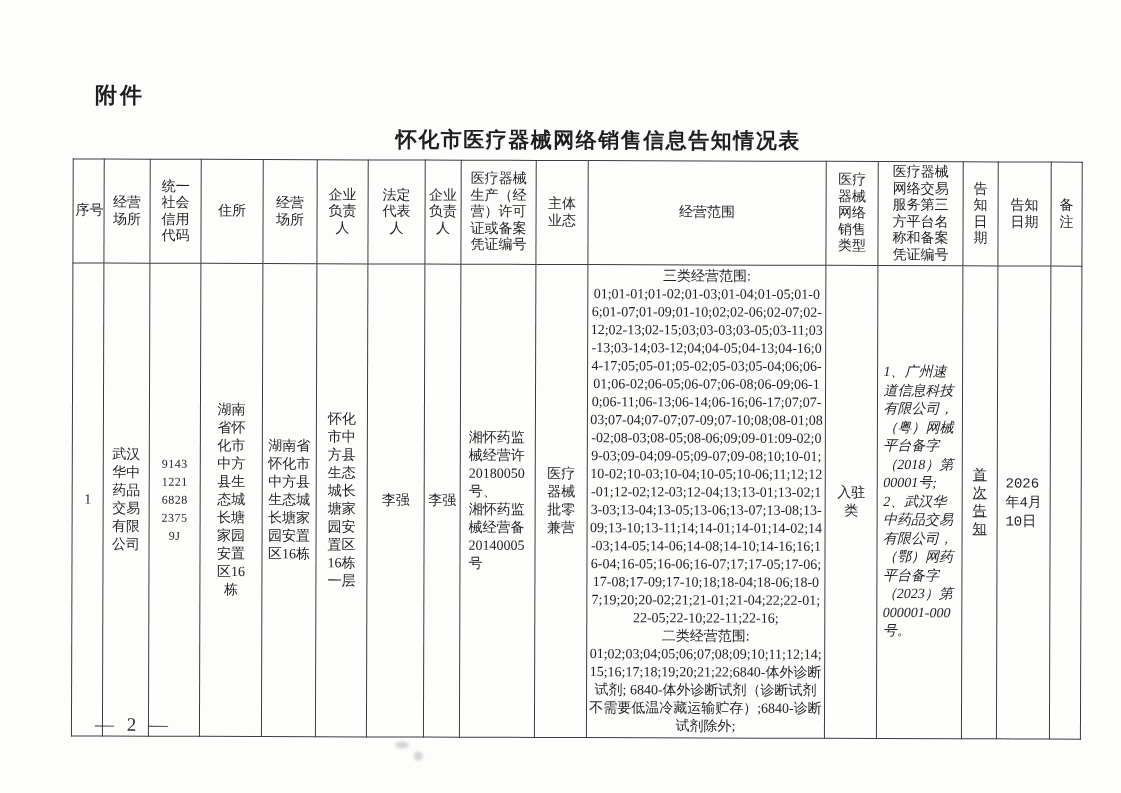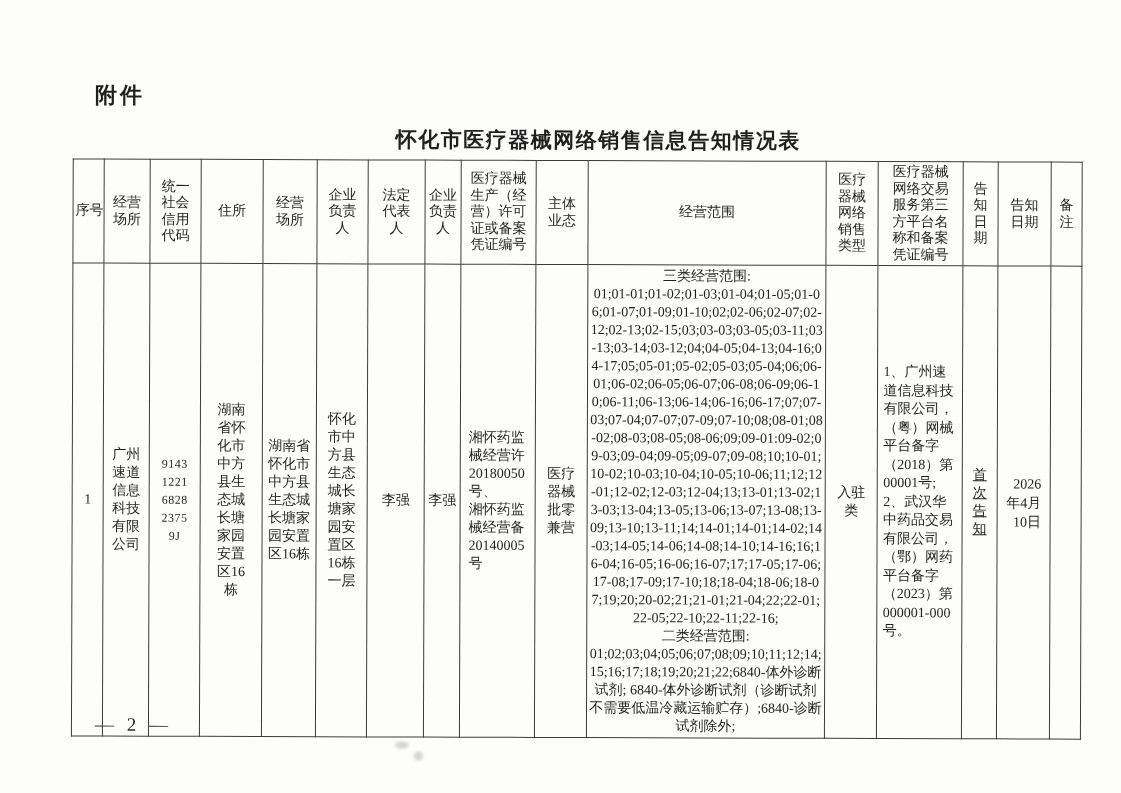--- a/index.html
+++ b/index.html
@@ -46,22 +46,22 @@
   .cw1{width:16px;text-decoration:underline;}
   .cw2{width:30px;}
   .cw3{width:43px;}
   .code{width:28px;font-size:12px;letter-spacing:0.5px;}
   td.scope-cell{
     vertical-align:top;text-align:justify;
     font-size:13.5px;line-height:18px;
     padding:3px 5px;word-break:break-all;white-space:pre-wrap;
   }
   td.platform-cell{text-align:left;padding:2px 5px;}
-  td.platform-cell .plat{display:inline-block;width:73px;word-break:break-all;white-space:pre-wrap;line-height:18.5px;text-align:left;}
-  td.date-cell .dt{display:inline-block;white-space:pre-wrap;line-height:19px;text-align:right;}
+  td.platform-cell .plat{display:inline-block;width:73px;word-break:break-all;white-space:pre-wrap;line-height:18.5px;text-align:left;font-style:italic;}
+  td.date-cell .dt{display:inline-block;white-space:pre-wrap;line-height:19px;text-align:left;font-family:Liberation Mono, monospace;}
   td.license-cell .lic{display:inline-block;width:58px;word-break:break-all;white-space:pre-wrap;line-height:18px;text-align:left;}
   .page-number{
     position:absolute;left:96px;top:715px;
     font-size:19px;letter-spacing:4px;color:#2a2a2a;
   }
   .smudge{position:absolute;border-radius:50%;filter:blur(1.5px);opacity:0.3;background:#777;}
   .smudge.s1{left:396px;top:742px;width:14px;height:7px;}
   .smudge.s2{left:415px;top:752px;width:9px;height:9px;}
 </style>
 </head>
@@ -109,21 +109,21 @@
           <th><span class="hw hw2">主体业态</span></th>
           <th><span class="hw hwline">经营范围</span></th>
           <th><span class="hw hw2">医疗器械网络销售类型</span></th>
           <th><span class="hw hw4">医疗器械网络交易服务第三方平台名称和备案凭证编号</span></th>
           <th><span class="hw hw1">告知日期</span></th>
           <th><span class="hw hw2">告知日期</span></th>
           <th><span class="hw hw1">备注</span></th>
         </tr>
         <tr class="body-row">
           <td>1</td>
-          <td><span class="wbox cw2">广州速道信息科技有限公司</span></td>
+          <td><span class="wbox cw2">武汉华中药品交易有限公司</span></td>
           <td><span class="wbox code">91431221682823759J</span></td>
           <td><span class="wbox cw2">湖南省怀化市中方县生态城长塘家园安置区16栋</span></td>
           <td><span class="wbox cw3">湖南省怀化市中方县生态城长塘家园安置区16栋</span></td>
           <td><span class="wbox cw2">怀化市中方县生态城长塘家园安置区16栋一层</span></td>
           <td>李强</td>
           <td>李强</td>
           <td class="license-cell"><span class="lic">湘怀药监械经营许20180050号、
 湘怀药监械经营备20140005号</span></td>
           <td><span class="wbox cw2">医疗器械批零兼营</span></td>
           <td class="scope-cell">三类经营范围:

